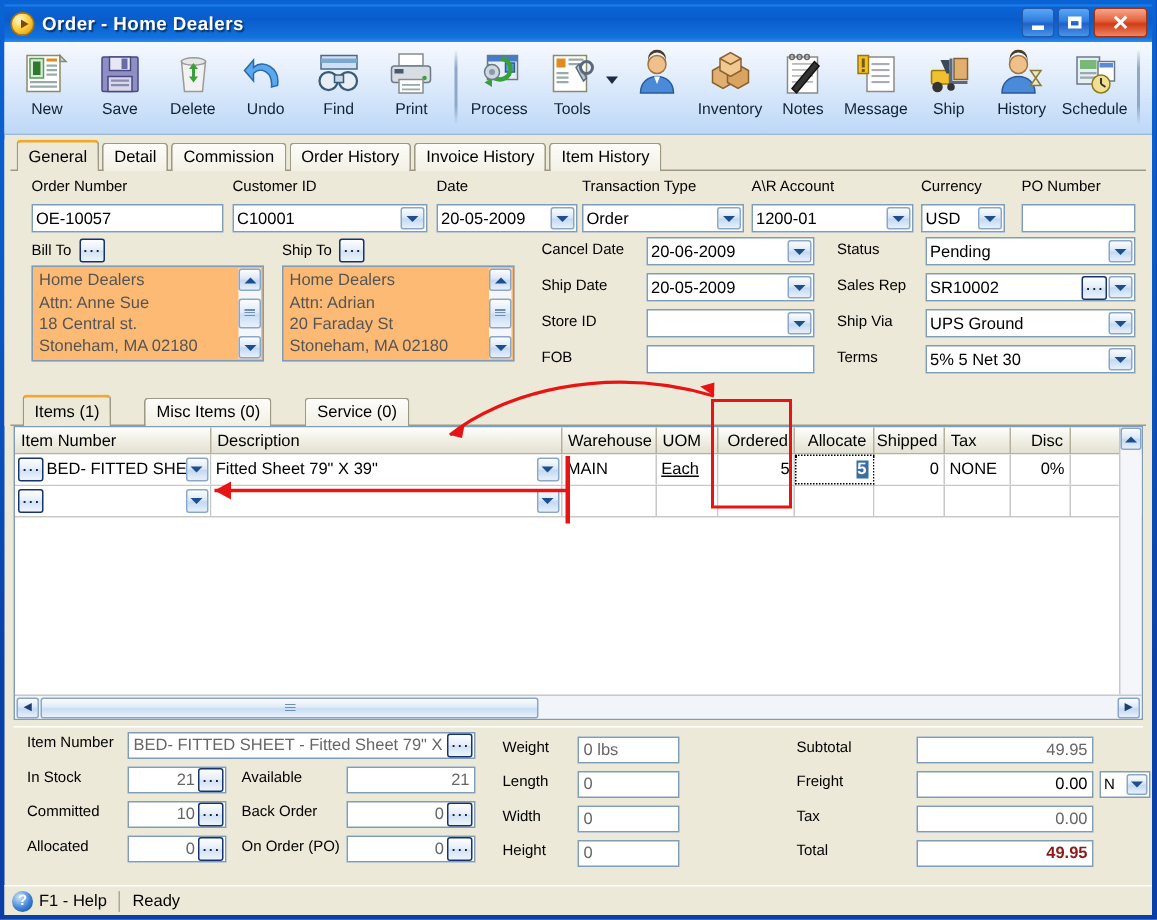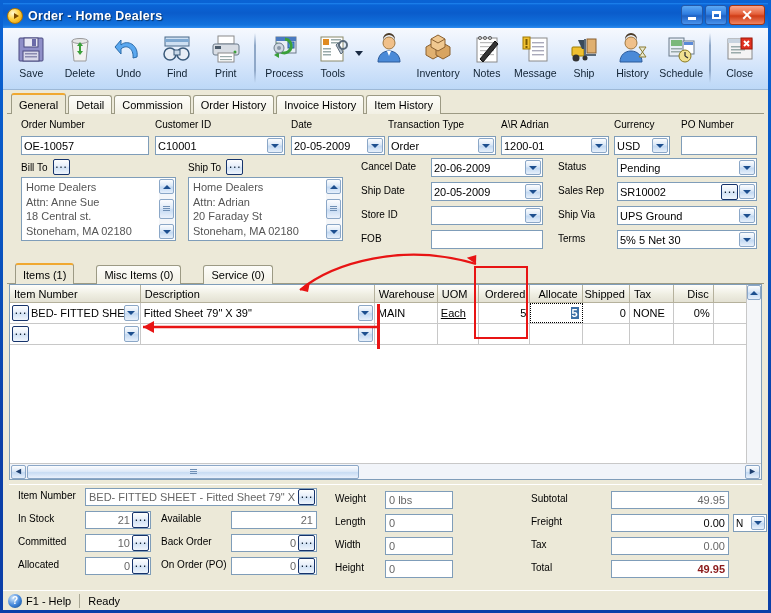--- a/index.html
+++ b/index.html
@@ -128,21 +128,21 @@
   }
   .ellipsisbtn {
     width: 17px; height: 16px; border: 1px solid #16336b;
     background: linear-gradient(180deg,#fdfefe 0%,#e6eefa 45%,#d2e2f5 55%,#eef4fc 100%);
     display: flex; align-items: center; justify-content: center;
     font-size: 12px; color: #123; line-height: 6px; letter-spacing: 0px;
     border-radius: 2px;
   }
   .ellipsisbtn span { display:block; margin-top:-7px; font-size:13px; }
   .addrbox {
-    border: 1px solid #7f9db9; background: #ffffff; position: relative;
+    border: 1px solid #7f9db9; background: #fdba74; position: relative;
     padding: 2px 20px 2px 4px; overflow: hidden;
   }
   .addrbox .line { font-size: 11px; color: #555; line-height: 14.5px; white-space: nowrap; }
   .vscroll {
     position: absolute; right: 1px; top: 1px; bottom: 1px; width: 15px;
     background: #f4f6f9; display: flex; flex-direction: column; justify-content: space-between;
   }
   .sc-btn {
     height: 15px; background: linear-gradient(180deg,#fcfdfe 0%,#dbe8f7 45%,#c3d9f2 55%,#e7f0fb 100%);
     border: 1px solid #8ba7c7; border-radius: 2px;
@@ -236,20 +236,37 @@
       <div class="win-btn close">
           <span class="wb-close">✕</span>
         </div>
     </div>
   </div>
 
   <div class="client">
 
     <div class="toolbar">
 
+      <div class="tb-item">
+        <div class="tb-icon">
+          <svg width="32" height="32" viewBox="0 0 32 32">
+            <rect x="3" y="4" width="22" height="24" fill="#fff" stroke="#8a8a6a"></rect>
+            <rect x="5" y="6" width="9" height="13" fill="#d8ecd8" stroke="#5a9a5a"></rect>
+            <rect x="7" y="8" width="5" height="9" fill="#2f7a2f"></rect>
+            <rect x="16" y="6" width="7" height="2" fill="#e08a20"></rect>
+            <rect x="16" y="10" width="7" height="1.5" fill="#9aa"></rect>
+            <rect x="16" y="13" width="7" height="1.5" fill="#9aa"></rect>
+            <rect x="16" y="16" width="7" height="1.5" fill="#9aa"></rect>
+            <rect x="5" y="21" width="18" height="1.5" fill="#9aa"></rect>
+            <rect x="5" y="24" width="18" height="1.5" fill="#9aa"></rect>
+            <path d="M25 4 L29 8 L25 8 Z" fill="#c8d8e8" stroke="#8a8a6a"></path>
+          </svg>
+        </div>
+        <div class="tb-label">New</div>
+      </div>
 
       <div class="tb-item">
         <div class="tb-icon">
           <svg width="32" height="32" viewBox="0 0 32 32">
             <rect x="4" y="5" width="24" height="23" rx="1" fill="#8f8fc8" stroke="#4a4a80"></rect>
             <rect x="9" y="5" width="14" height="9" fill="#e8e8f4" stroke="#4a4a80"></rect>
             <rect x="17" y="6" width="4" height="7" fill="#6a6aa8"></rect>
             <rect x="8" y="18" width="16" height="10" fill="#d8d8ea" stroke="#4a4a80"></rect>
             <rect x="10" y="20" width="12" height="1.5" fill="#8a8ab0"></rect>
             <rect x="10" y="23" width="12" height="1.5" fill="#8a8ab0"></rect>
@@ -437,34 +454,20 @@
             <rect x="19" y="9" width="9" height="3" fill="#5a8ad8"></rect>
             <circle cx="20" cy="23" r="6" fill="#f0e090" stroke="#8a7a20"></circle>
             <path d="M20 23 l0 -4 M20 23 l3 2" stroke="#333" stroke-width="1.3" fill="none"></path>
           </svg>
         </div>
         <div class="tb-label">Schedule</div>
       </div>
 
       <div class="tb-sep"></div>
 
-      <div class="tb-item">
-        <div class="tb-icon">
-          <svg width="32" height="32" viewBox="0 0 32 32">
-            <rect x="4" y="6" width="24" height="20" fill="#f4f4f4" stroke="#8a8a8a"></rect>
-            <rect x="4" y="6" width="24" height="4" fill="#c8d4e0"></rect>
-            <rect x="7" y="13" width="14" height="1.5" fill="#9aa"></rect>
-            <rect x="7" y="16" width="14" height="1.5" fill="#9aa"></rect>
-            <rect x="7" y="19" width="10" height="1.5" fill="#9aa"></rect>
-            <rect x="17" y="5" width="11" height="11" fill="#e03020" stroke="#a01808"></rect>
-            <path d="M20 8 l5 5 M25 8 l-5 5" stroke="#fff" stroke-width="2"></path>
-          </svg>
-        </div>
-        <div class="tb-label">Close</div>
-      </div>
     </div>
 
     <div class="tabstrip">
       <div class="tab active">
           <span>General</span>
         </div>
       <div class="tab">
           <span>Detail</span>
         </div>
       <div class="tab">
@@ -480,21 +483,21 @@
           <span>Item History</span>
         </div>
     </div>
 
     <div class="formpanel" style="height:150px;">
 
       <div style="position:absolute;left:18px;top:5px;" class="lbl">Order Number</div>
       <div style="position:absolute;left:152px;top:5px;" class="lbl">Customer ID</div>
       <div style="position:absolute;left:288px;top:5px;" class="lbl">Date</div>
       <div style="position:absolute;left:385px;top:5px;" class="lbl">Transaction Type</div>
-      <div style="position:absolute;left:498px;top:5px;" class="lbl">A\R Adrian</div>
+      <div style="position:absolute;left:498px;top:5px;" class="lbl">A\R Account</div>
       <div style="position:absolute;left:611px;top:5px;" class="lbl">Currency</div>
       <div style="position:absolute;left:678px;top:5px;" class="lbl">PO Number</div>
 
       <div class="fld" style="position:absolute;left:18px;top:22px;width:128px;">
           <span>OE-10057</span>
         </div>
       <div class="fld combo" style="position:absolute;left:152px;top:22px;width:130px;">
           <span>C10001</span>
           <span class="arrow"></span>
         </div>

